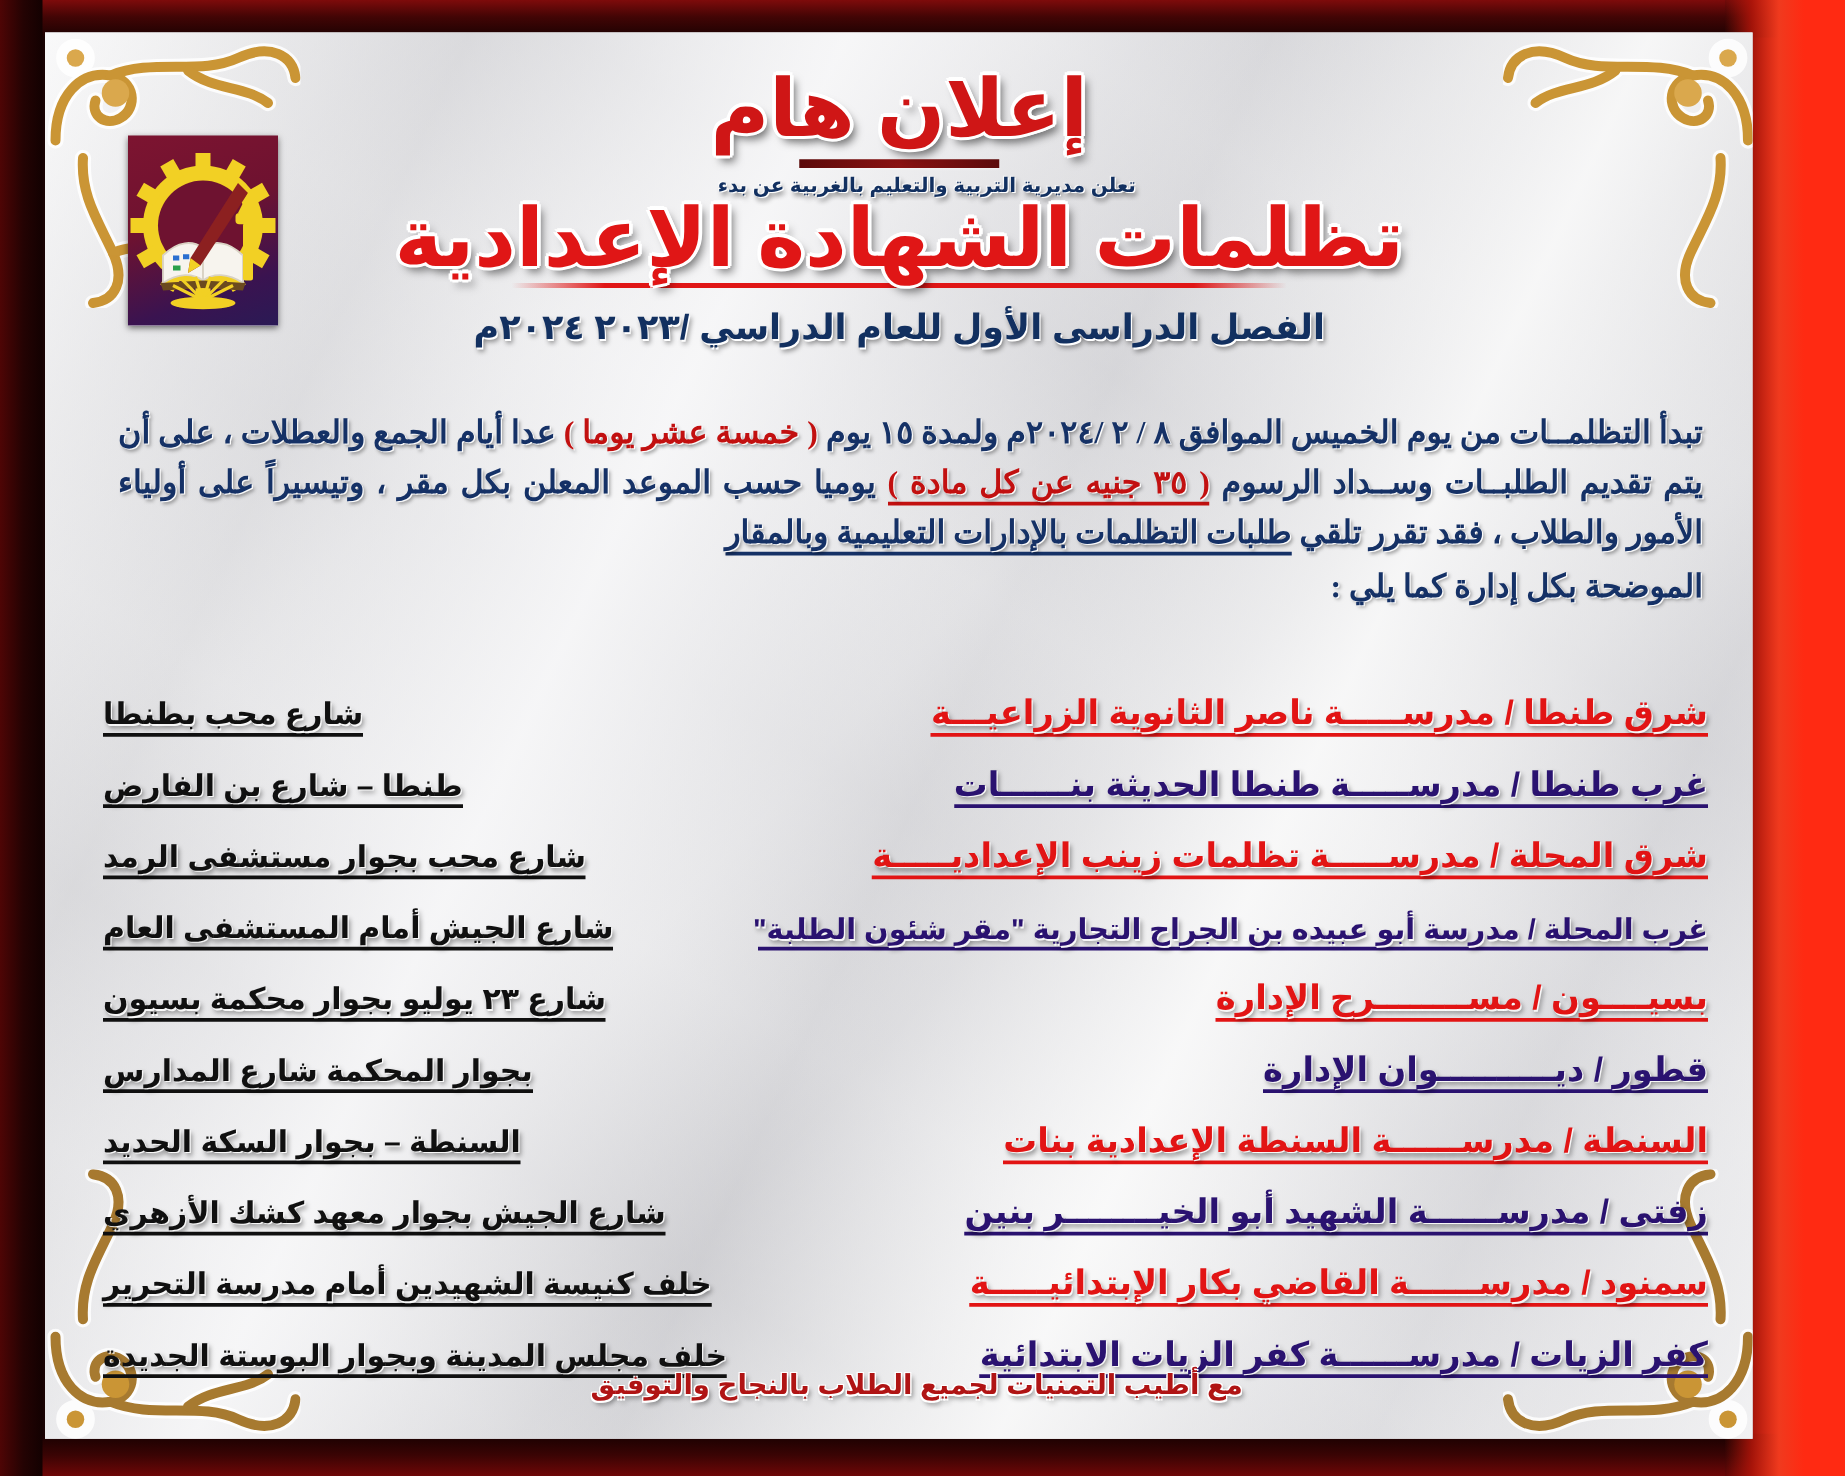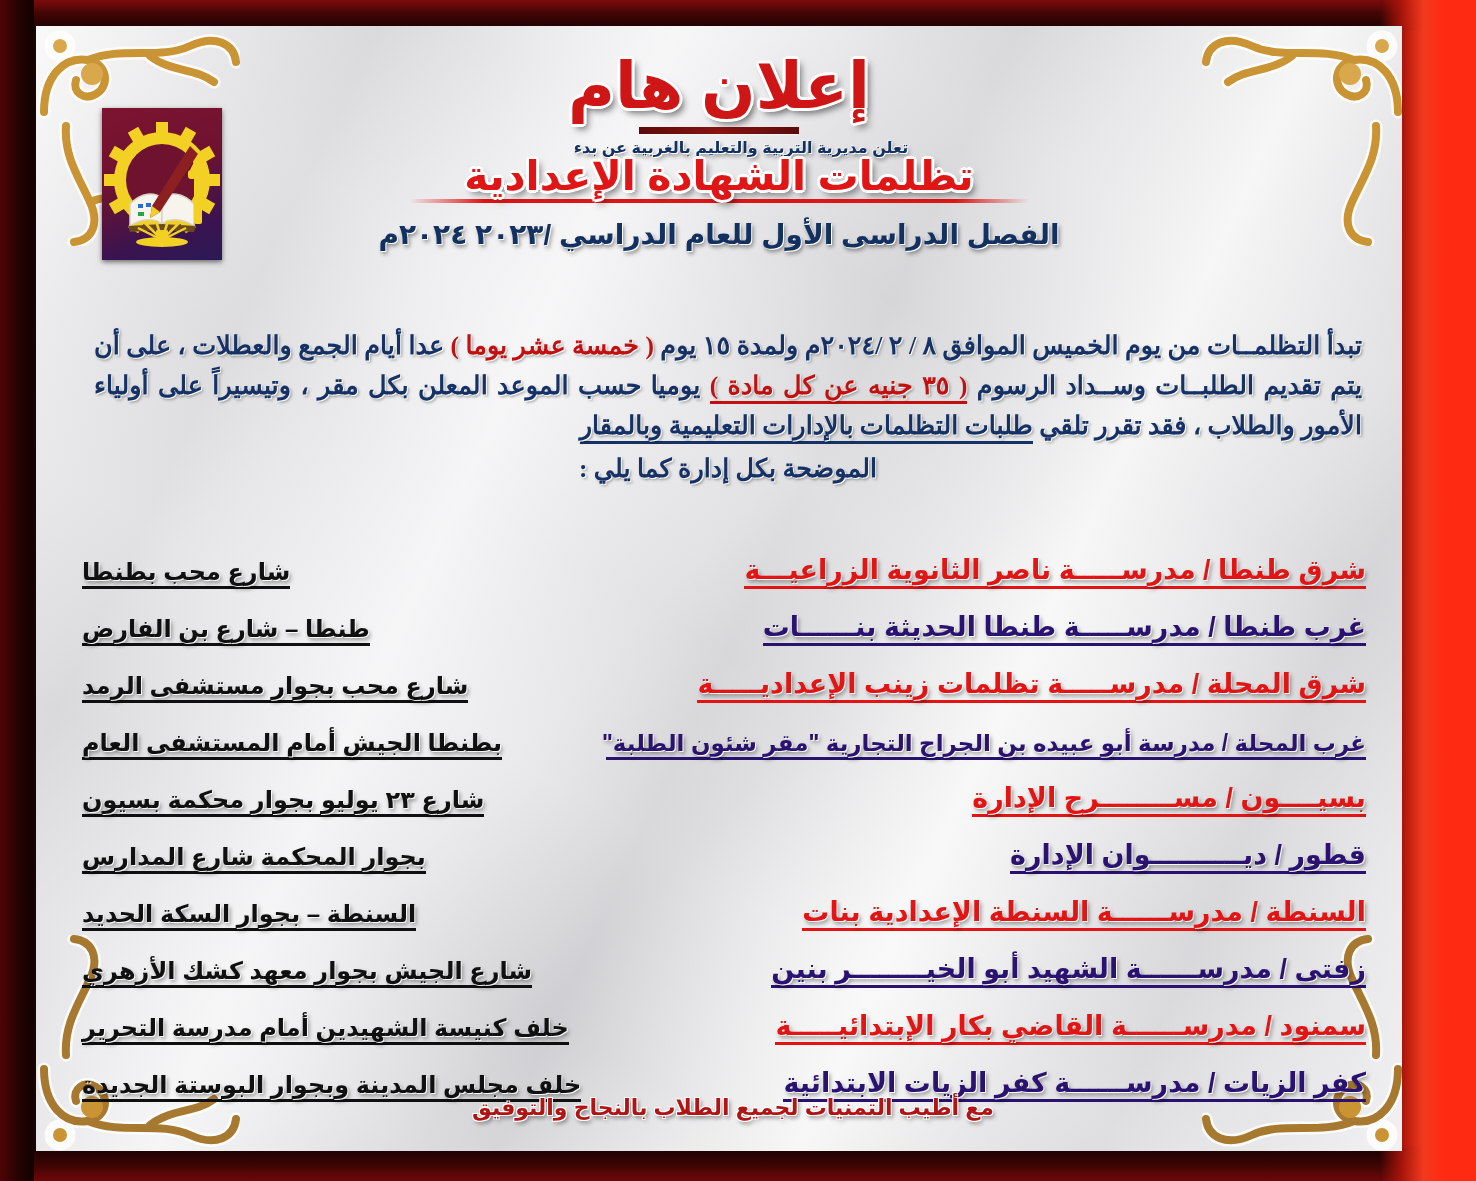--- a/index.html
+++ b/index.html
@@ -95,21 +95,21 @@
     background:linear-gradient(to right,#5c0b0b,#8a1212,#5c0b0b);
     box-shadow:0 1px 2px rgba(255,255,255,.6);
   }
   .line-announce{
     font-size:16px;font-weight:700;color:#123060;
     margin-top:4px;
     text-shadow:1px 1px 0 #fff, -1px -1px 0 rgba(255,255,255,.7), 2px 3px 4px rgba(0,0,0,.45);
     margin-left:44px;
   }
   .title-sub{
-    font-size:41px;font-weight:700;color:#e01616;line-height:1.05;
+    font-size:65px;font-weight:700;color:#e01616;line-height:1.05;
     margin-top:-2px;
     text-shadow:
       -2px -2px 0 #fff, 2px -2px 0 #fff, -2px 2px 0 #fff, 2px 2px 0 #fff,
       0 -3px 0 #fff, 0 3px 0 #fff, -3px 0 0 #fff, 3px 0 0 #fff,
       4px 5px 7px rgba(0,0,0,.5);
   }
   .sub-underline{
     width:620px;height:4px;margin:1px auto 0;
     background:linear-gradient(to right,rgba(224,22,22,0),#e01616 12%,#e01616 88%,rgba(224,22,22,0));
   }
@@ -126,21 +126,21 @@
     color:#153166;
     text-shadow:1px 1px 0 rgba(255,255,255,.95), 2px 2px 3px rgba(0,0,0,.35);
     font-family:Liberation Serif, serif;
   }
   .body-par .hl{color:#c21010;}
   .body-par .u{
     border-bottom:3px solid currentColor;
     padding-bottom:1px;
   }
   .body-par p{margin:0 0 4px;}
-  .body-par p.last{text-align:center;direction:rtl;}
+  .body-par p.last{text-align:right;direction:rtl;}
 
   
   .table{
     position:absolute;left:46px;right:36px;top:506px;
   }
   .row{
     display:flex;align-items:flex-end;justify-content:space-between;
     height:57px;
   }
   .cell-admin{
@@ -351,21 +351,21 @@
           <div class="cell-addr">طنطا – شارع بن الفارض</div>
         </div>
 
         <div class="row">
           <div class="cell-admin c-red">شرق المحلة / مدرســـــة تظلمات زينب الإعداديـــــة</div>
           <div class="cell-addr">شارع محب بجوار مستشفى الرمد</div>
         </div>
 
         <div class="row">
           <div class="cell-admin c-navy sm">غرب المحلة / مدرسة أبو عبيده بن الجراح التجارية "مقر شئون الطلبة"</div>
-          <div class="cell-addr">بطنطا الجيش أمام المستشفى العام</div>
+          <div class="cell-addr">شارع الجيش أمام المستشفى العام</div>
         </div>
 
         <div class="row">
           <div class="cell-admin c-red">بسيــــون / مســــــــرح الإدارة</div>
           <div class="cell-addr">شارع ٢٣ يوليو بجوار محكمة بسيون</div>
         </div>
 
         <div class="row">
           <div class="cell-admin c-navy">قطور / ديــــــــــوان الإدارة</div>
           <div class="cell-addr">بجوار المحكمة شارع المدارس</div>

